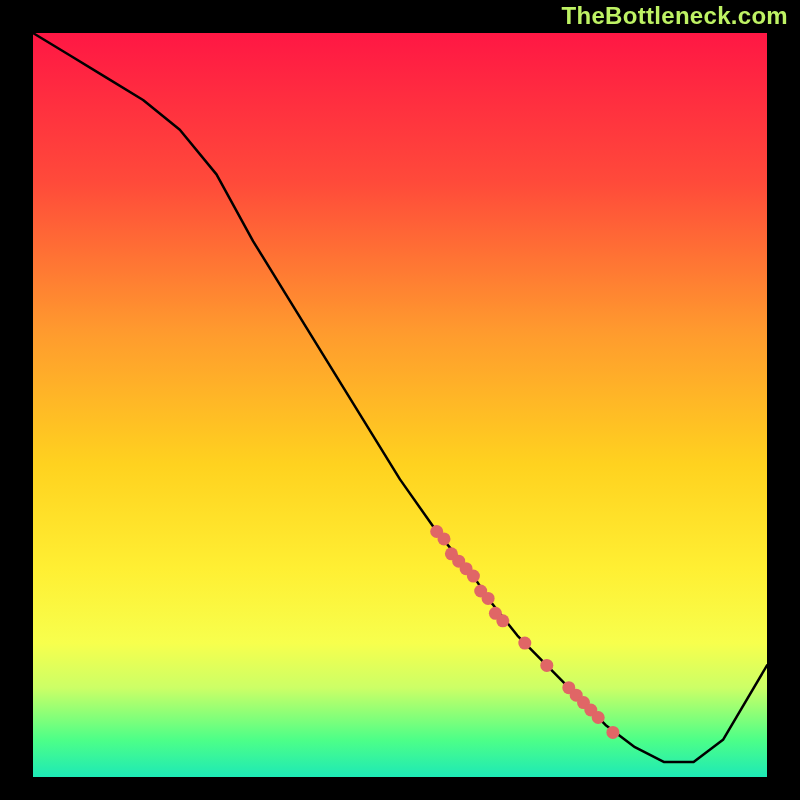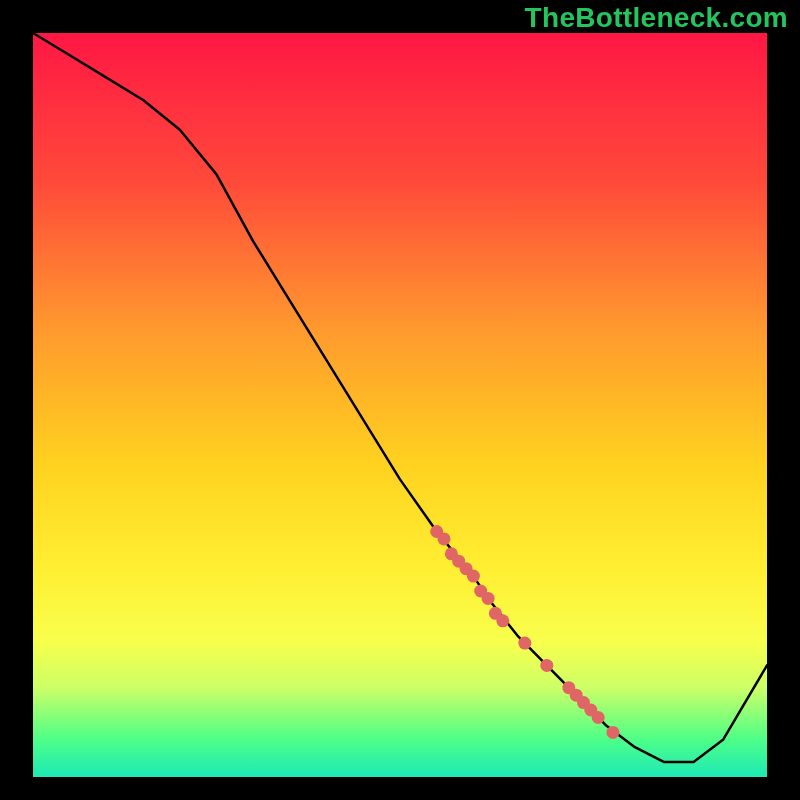--- a/index.html
+++ b/index.html
@@ -18,23 +18,23 @@
   svg.gradient-bg {
     position: absolute;
     left: 0;
     top: 0;
   }
   .watermark {
     position: absolute;
     top: 2px;
     right: 12px;
     font-family: Arial, Helvetica, sans-serif;
-    font-size: 28px;
+    font-size: 24px;
     font-weight: 600;
-    color: #22c55e;
+    color: #bef264;
     letter-spacing: 0.3px;
   }
 </style>
 </head>
 <body>
 
 <div class="chart-container">
 
   <svg class="gradient-bg" width="800" height="800" viewBox="0 0 800 800">
     <defs>

